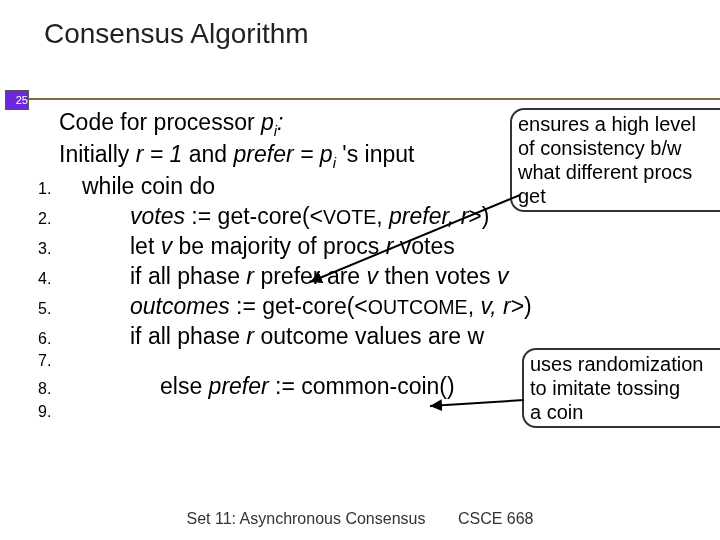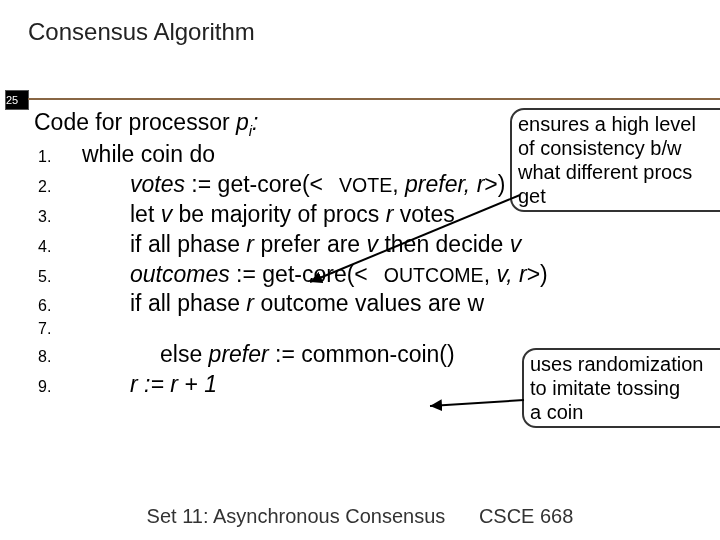--- a/index.html
+++ b/index.html
@@ -6,57 +6,57 @@
     margin: 0;
     padding: 0;
     width: 720px;
     height: 540px;
     font-family: Arial, sans-serif;
     background: #fff;
     position: relative;
     overflow: hidden;
   }
   .title {
-    font-size: 24px;
-    padding: 18px 0 10px 28px;
+    font-size: 28px;
+    padding: 18px 0 10px 44px;
     color: #222;
   }
   .page-num-box {
     position: absolute;
     top: 90px;
     left: 5px;
     width: 22px;
     height: 18px;
-    background: #000000;
+    background: #6d28d9;
     border: 1px solid #555;
     color: #fff;
     font-size: 11px;
-    text-align: left;
+    text-align: right;
     line-height: 18px;
   }
   .divider {
     position: absolute;
     top: 98px;
     left: 28px;
     right: 0;
     height: 2px;
     background: #886644;
   }
   .content {
     position: absolute;
     top: 108px;
     left: 34px;
     right: 0;
     font-size: 23px;
     line-height: 1.3;
   }
-  .line { white-space: nowrap; }
+  .line { white-space: nowrap; margin-left: 25px; }
   .italic { font-style: italic; }
   .sub { font-size: 0.65em; vertical-align: sub; font-style: italic; }
-  .smallcaps { font-variant: small-caps; font-size: 0.85em; margin-left: 16px; }
+  .smallcaps { font-variant: small-caps; font-size: 0.85em; }
   .list-row {
     display: flex;
     align-items: baseline;
   }
   .num {
     width: 44px;
     font-size: 16px;
     text-align: left;
     padding-left: 4px;
   }
@@ -77,71 +77,73 @@
   svg.arrow-svg {
     position: absolute;
     top: 0; left: 0;
     pointer-events: none;
   }
   .footer {
     position: absolute;
     bottom: 12px;
     left: 0; right: 0;
     text-align: center;
-    font-size: 20px;
+    font-size: 16px;
     color: #333;
   }
   .footer span { margin: 0 14px; }
 </style>
 </head>
 <body>
 
 <div class="title">Consensus Algorithm</div>
 <div class="page-num-box">25</div>
 <div class="divider"></div>
 
 <div class="content">
   <div class="line">
     <span>Code for processor </span><span class="italic">p</span><span class="sub">i</span><span class="italic">:</span>
+  </div>
+  <div class="line">
+    <span>Initially </span><span class="italic">r = 1</span><span> and </span><span class="italic">prefer = p</span><span class="sub">i</span><span> 's input</span>
   </div>
 
   <div class="list-row">
     <div class="num">1.</div>
     <div class="body1"><span>while coin do</span></div>
   </div>
   <div class="list-row">
     <div class="num">2.</div>
     <div class="body2"><span class="italic">votes</span><span> := get-core(&lt;</span><span class="smallcaps">VOTE</span><span>, </span><span class="italic">prefer, r</span><span>&gt;)</span></div>
   </div>
   <div class="list-row">
     <div class="num">3.</div>
     <div class="body2"><span>let </span><span class="italic">v</span><span> be majority of procs </span><span class="italic">r</span><span> votes</span></div>
   </div>
   <div class="list-row">
     <div class="num">4.</div>
-    <div class="body2"><span>if all phase </span><span class="italic">r</span><span> prefer are </span><span class="italic">v</span><span> then decide </span><span class="italic">v</span></div>
+    <div class="body2"><span>if all phase </span><span class="italic">r</span><span> prefer are </span><span class="italic">v</span><span> then votes </span><span class="italic">v</span></div>
   </div>
   <div class="list-row">
     <div class="num">5.</div>
     <div class="body2"><span class="italic">outcomes</span><span> := get-core(&lt;</span><span class="smallcaps">OUTCOME</span><span>, </span><span class="italic">v, r</span><span>&gt;)</span></div>
   </div>
   <div class="list-row">
     <div class="num">6.</div>
     <div class="body2"><span>if all phase </span><span class="italic">r</span><span> outcome values are w</span></div>
   </div>
   <div class="list-row">
     <div class="num">7.</div>
   </div>
   <div class="list-row">
     <div class="num">8.</div>
     <div class="body3"><span>else </span><span class="italic">prefer</span><span> := common-coin()</span></div>
   </div>
   <div class="list-row">
     <div class="num">9.</div>
-    <div class="body2"><span class="italic">r := r + 1</span></div>
   </div>
 </div>
 
 <div class="callout callout1">
   <div>ensures a high level</div>
   <div>of consistency b/w</div>
   <div>what different procs</div>
   <div>get</div>
 </div>
 

